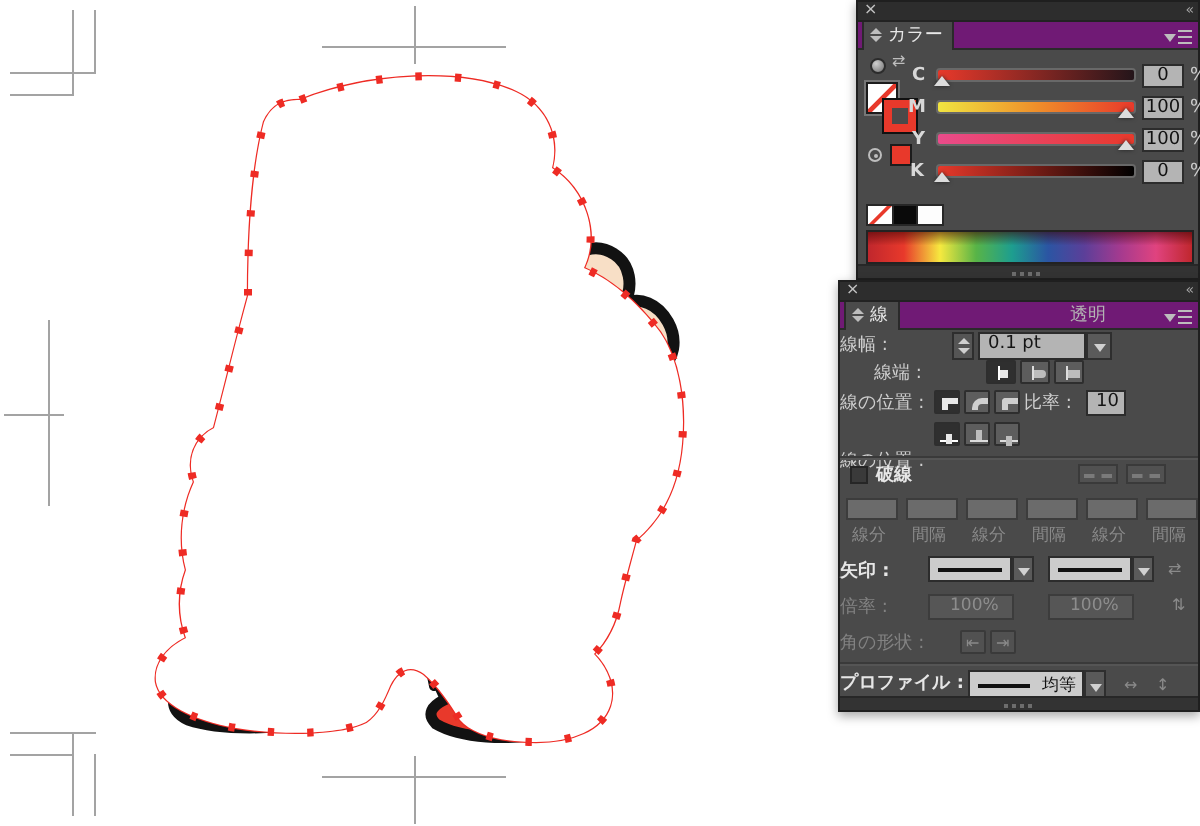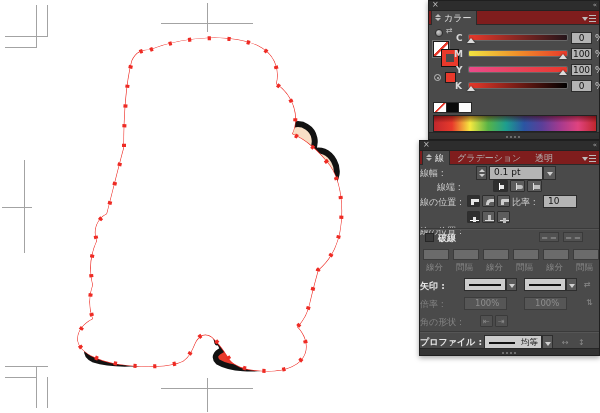--- a/index.html
+++ b/index.html
@@ -6,21 +6,21 @@
   html,body { width:600px; height:413px; overflow:hidden; }
   body { font-family:"DejaVu Sans","Liberation Sans",sans-serif; background:#fff; }
   #screen { position:relative; width:600px; height:413px; background:#ffffff; }
   .abs { position:absolute; }
 
   
   .panel { position:absolute; background:#4a4a4a; border:1px solid #1f1f1f; box-shadow:0 2px 5px rgba(0,0,0,.35); }
   .titlebar { position:absolute; left:0; top:0; right:0; height:10px; background:#2d2d2d; border-bottom:1px solid #222; color:#b5b5b5; }
   .titlebar .close { position:absolute; left:3px; top:-1px; font-size:8px; line-height:10px; color:#c2c2c2; cursor:default; }
   .titlebar .collapse { position:absolute; right:3px; top:-1px; font-size:7px; line-height:10px; color:#a8a8a8; letter-spacing:-1px; }
-  .tabstrip { position:absolute; left:0; right:0; height:14px; background:#7f1d1d; border-bottom:1px solid #2a2a2a; }
+  .tabstrip { position:absolute; left:0; right:0; height:14px; background:#701a75; border-bottom:1px solid #2a2a2a; }
   .tab { position:absolute; top:0; height:14px; font-size:9px; line-height:14px; color:#c6c6c6; padding:0 5px 0 12px; }
   .tab.active { background:#4a4a4a; color:#e8e8e8; border-left:1px solid #2a2a2a; border-right:1px solid #2a2a2a; }
   .tab.inactive { color:#b3b3b3; }
   .expand-glyph { position:absolute; left:3px; top:3px; width:0; height:0; }
   .expand-glyph:before { content:""; position:absolute; left:0; top:0; border-left:3px solid transparent; border-right:3px solid transparent; border-bottom:3px solid #bdbdbd; }
   .expand-glyph:after { content:""; position:absolute; left:0; top:4px; border-left:3px solid transparent; border-right:3px solid transparent; border-top:3px solid #bdbdbd; }
   .menu-icon { position:absolute; right:3px; width:14px; height:9px; }
   .menu-icon .tri { position:absolute; left:0; top:3px; width:0; height:0; border-left:3px solid transparent; border-right:3px solid transparent; border-top:4px solid #bdbdbd; }
   .menu-icon .bars { position:absolute; right:0; top:1px; width:7px; height:1px; background:#bdbdbd; box-shadow:0 3px 0 #bdbdbd,0 6px 0 #bdbdbd; }
   .gripper { position:absolute; left:0; right:0; bottom:0; height:7px; background:#333; border-top:1px solid #272727; }
@@ -253,23 +253,20 @@
   <div class="panel" style="left:419px; top:140px; width:181px; height:216px;">
     <div class="titlebar">
       <span class="close">×</span>
       <span class="collapse">«</span>
     </div>
     <div class="tabstrip" style="top:10px">
       <div class="tab active" style="left:2px">
         <span class="expand-glyph"></span>
         <span>線</span>
       </div>
-      <div class="tab inactive" style="left:32px;padding-left:5px">
-        <span>グラデーション</span>
-      </div>
       <div class="tab inactive" style="left:110px;padding-left:5px">
         <span>透明</span>
       </div>
       <div class="menu-icon" style="top:3px">
         <span class="tri"></span>
           <span class="bars"></span>
       </div>
     </div>
 
     <span class="lbl" style="left:0;top:26px;width:52px">線幅 :</span>
@@ -306,21 +303,21 @@
     <div class="btn active" style="left:47px;top:54px;width:13px;height:12px">
         <span class="join-g" style="border-color:#e8e8e8"></span>
       </div>
     <div class="btn" style="left:62px;top:54px;width:13px;height:12px">
         <span class="join-g" style="border-top-left-radius:5px"></span>
       </div>
     <div class="btn" style="left:77px;top:54px;width:13px;height:12px">
         <span class="join-g" style="border-top-left-radius:2px"></span>
       </div>
     <span class="lbl" style="left:92px;top:55px;width:28px">比率 :</span>
-    <div class="field-light" style="left:123px;top:54px;width:34px;height:13px;padding-left:4px">10</div>
+    <div class="field-light" style="left:123px;top:54px;width:20px;height:13px;padding-left:4px">10</div>
 
     <span class="lbl" style="left:0;top:84px;width:44px">線の位置 :</span>
     <div class="btn active" style="left:47px;top:70px;width:13px;height:12px">
       <span class="align-g">
           <span class="base" style="background:#fff"></span>
           <span class="bar" style="bottom:0;background:#e8e8e8"></span>
         </span>
       </div>
     <div class="btn" style="left:62px;top:70px;width:13px;height:12px">
       <span class="align-g">

